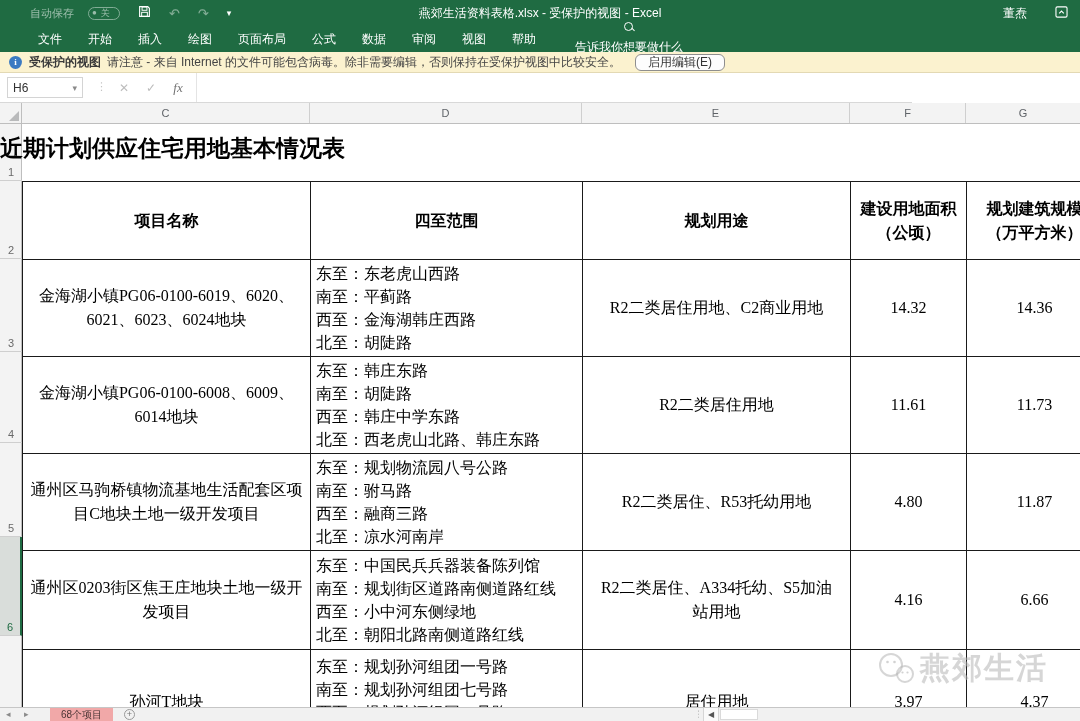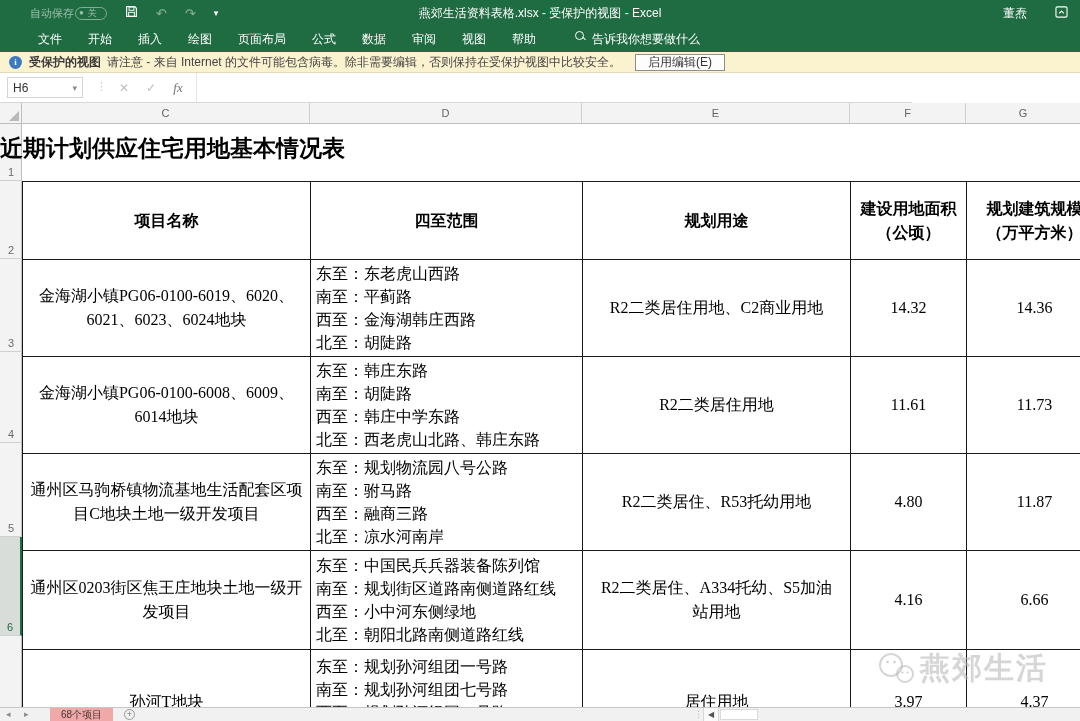--- a/index.html
+++ b/index.html
@@ -2,42 +2,42 @@
 <html><head>
 <meta charset="utf-8">
 <style>
   * { margin:0; padding:0; box-sizing:border-box; }
   body { font-family:"Liberation Sans", sans-serif; }
   #app { position:relative; width:1080px; height:721px; background:#fff; overflow:hidden; }
 
   
   .titlebar { position:absolute; left:0; top:0; width:1080px; height:26px; background:#1F6B42; color:#fff; }
   .qat { position:absolute; left:30px; top:0; height:26px; display:flex; align-items:center; gap:18px; font-size:11px; }
-  .autosave { display:flex; align-items:center; gap:1px; opacity:.55; }
+  .autosave { display:flex; align-items:center; gap:14px; opacity:.55; }
   .toggle-pill { width:32px; height:13px; border:1px solid rgba(255,255,255,.8); border-radius:7px; display:flex; align-items:center; padding:0 3px; gap:4px; font-size:9px; }
   .knob { font-size:8px; line-height:8px; }
   .qat-btn { background:none; border:none; color:#fff; font-size:13px; cursor:default; }
   .dim { opacity:.45; }
   .title-text { position:absolute; left:0; top:0; width:100%; height:26px; line-height:26px; text-align:center; font-size:12px; }
   .tb-right { position:absolute; right:12px; top:0; height:26px; display:flex; align-items:center; gap:28px; }
   .user-name { font-size:12px; }
 
   
   .ribbonrow { position:absolute; left:0; top:26px; width:1080px; height:26px; background:#1F6B42; display:flex; align-items:center; color:#fff; padding-left:25px; }
   .rtab { height:26px; line-height:26px; padding:0 13px; font-size:12px; color:#fff; background:none; border:none; cursor:default; }
-  .tellme { display:flex; align-items:flex-start; gap:6px; margin-left:26px; font-size:12px; }
+  .tellme { display:flex; align-items:center; gap:6px; margin-left:26px; font-size:12px;flex-direction:column; }
   .search-glyph { position:relative; width:11px; height:11px; display:inline-block; }
   .search-glyph::before { content:""; position:absolute; left:0; top:0; width:7px; height:7px; border:1.4px solid #fff; border-radius:50%; }
   .search-glyph::after { content:""; position:absolute; left:7px; top:7px; width:4px; height:1.4px; background:#fff; transform:rotate(45deg); }
 
   
   .msgbar { position:absolute; left:0; top:52px; width:1080px; height:21px; background:#FBF2CF; border-bottom:1px solid #E3D9B4; display:flex; align-items:center; padding-left:9px; font-size:12px; color:#444; }
   .shield { width:13px; height:13px; border-radius:50% 50% 50% 50%/45% 45% 55% 55%; background:#3B7AC2; color:#fff; font-size:9px; font-weight:bold; text-align:center; line-height:13px; margin-right:7px; font-family:"Liberation Serif",serif; }
   .msg-title { font-weight:bold; color:#3a3a3a; margin-right:6px; }
-  .enable-btn { margin-left:14px; background:#FDFDFD; border:1px solid #8E8E8E; border-radius:0; font-size:12px; padding:0 12px; height:17px; line-height:15px; color:#333; cursor:default; }
+  .enable-btn { margin-left:14px; background:#FDFDFD; border:1px solid #8E8E8E; border-radius:6px; font-size:12px; padding:0 12px; height:17px; line-height:15px; color:#333; cursor:default; }
 
   
   .formulabar { position:absolute; left:0; top:73px; width:912px; height:30px; background:#fff; border-bottom:1px solid #D8D8D8; }
   .namebox { position:absolute; left:7px; top:4px; width:76px; height:21px; border:1px solid #D4D4D4; background:#fff; font-size:12px; color:#333; display:flex; align-items:center; padding:0 5px; justify-content:space-between; }
   .nb-caret { color:#8a8a8a; font-size:9px; }
   .fb-dots { position:absolute; left:96px; top:7px; color:#c4c4c4; font-size:11px; letter-spacing:0; }
   .fb-ico { position:absolute; top:4px; width:22px; height:21px; background:none; border:none; font-size:12px; color:#BDBDBD; cursor:default; }
   .fb-fx { font-family:"Liberation Serif",serif; font-style:italic; color:#737373; font-size:13px; }
   .fb-field { position:absolute; left:196px; top:0; width:884px; height:29px; background:#fff; border-left:1px solid #E4E4E4; }
 

